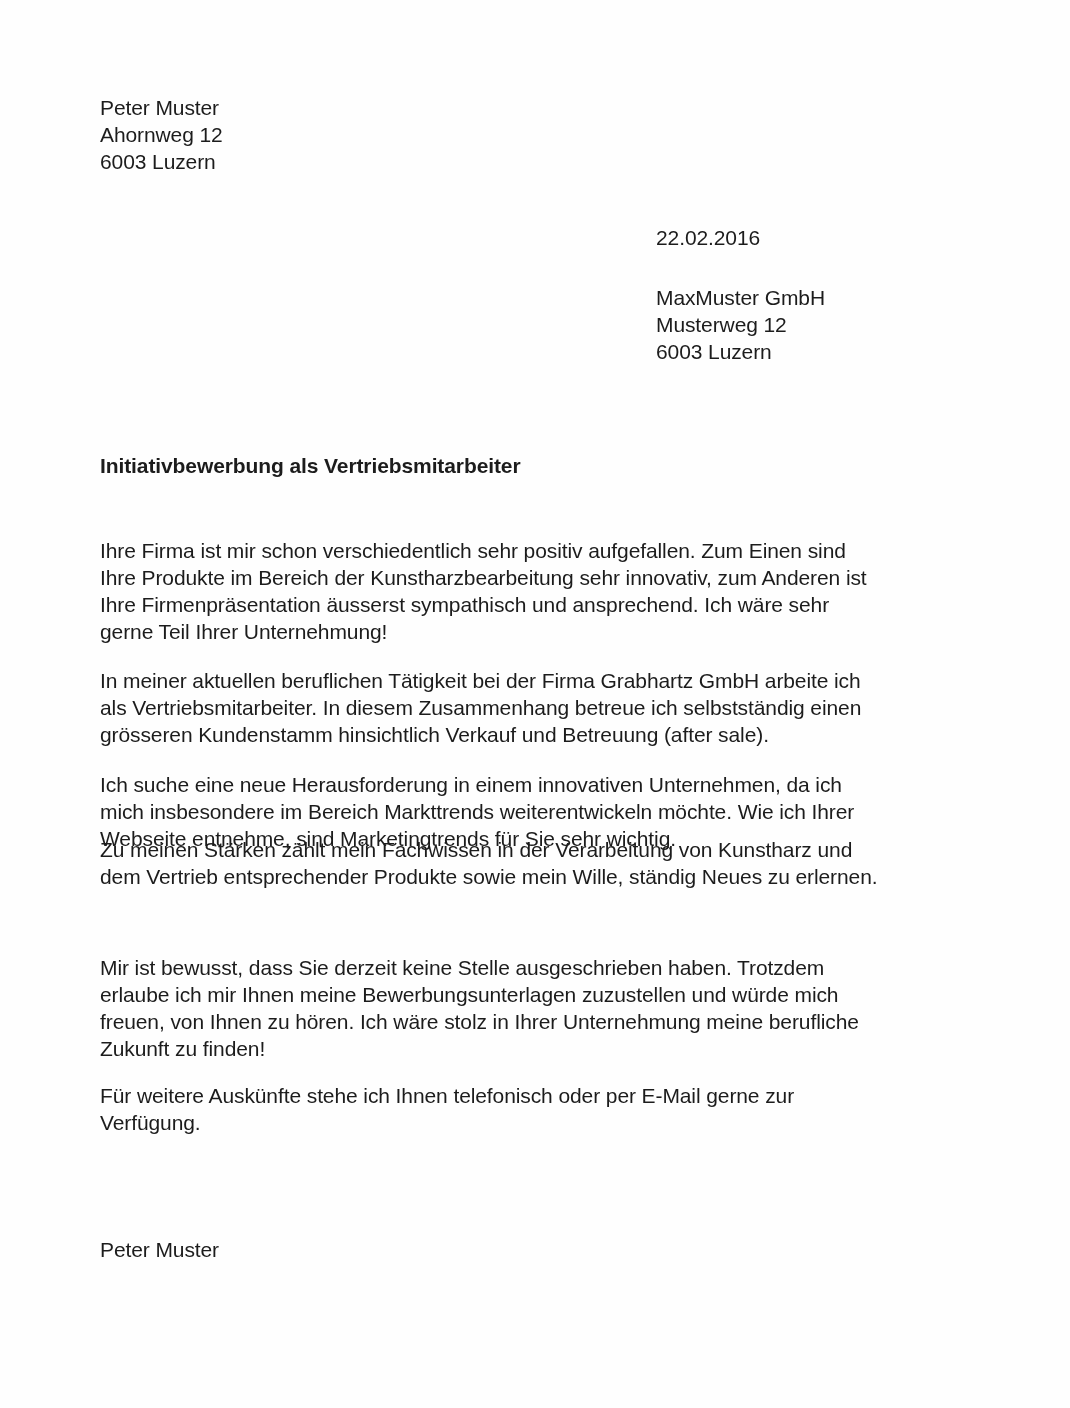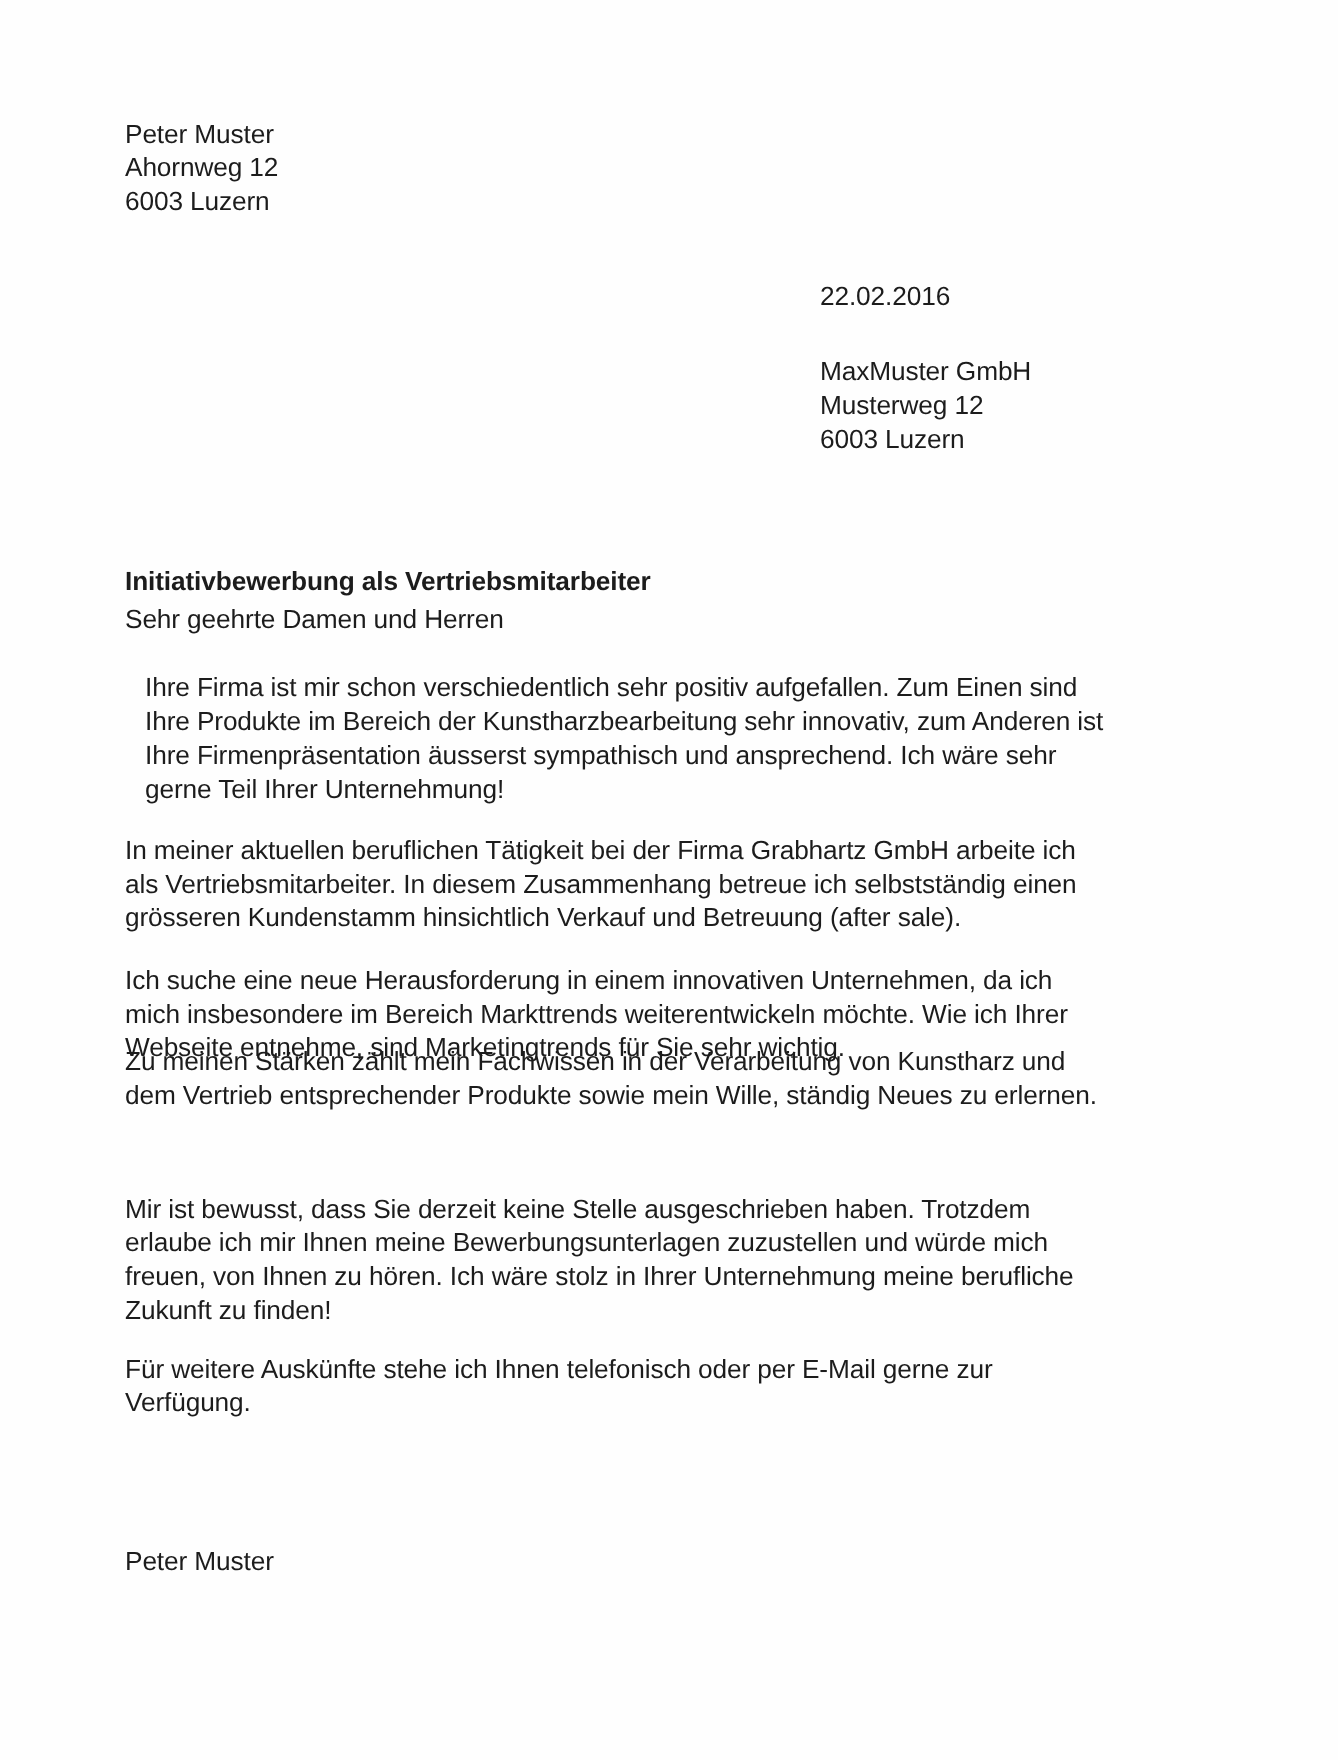--- a/index.html
+++ b/index.html
@@ -27,21 +27,21 @@
     white-space: pre-line;
     letter-spacing: -0.1px;
   }
   .right-col { left: 656px; }
   .sender     { top: 94px; }
   .date       { top: 224px; }
   .recipient  { top: 284px; }
   .subject    { top: 432px; font-weight: bold; margin-top: 20px; }
   .salutation { top: 482px; }
   .para       { width: 860px; }
-  .p1 { top: 537px; margin-left: 16px; }
+  .p1 { top: 537px; }
   .p2 { top: 667px; }
   .p3 { top: 771px; }
   .p4 { top: 836px; }
   .p5 { top: 954px; }
   .p6 { top: 1082px; }
   .closing    { top: 1186px; }
   .signature  { top: 1236px; }
 </style>
 </head>
 <body>
@@ -53,21 +53,20 @@
 6003 Luzern</div>
 
   <div class="block right-col date">22.02.2016</div>
 
   <div class="block right-col recipient">MaxMuster GmbH
 Musterweg 12
 6003 Luzern</div>
 
   <div class="block subject">Initiativbewerbung als Vertriebsmitarbeiter</div>
 
-  <div class="block salutation">Sehr geehrte Damen und Herren</div>
 
   <div class="block para p1">Ihre Firma ist mir schon verschiedentlich sehr positiv aufgefallen. Zum Einen sind
 Ihre Produkte im Bereich der Kunstharzbearbeitung sehr innovativ, zum Anderen ist
 Ihre Firmenpräsentation äusserst sympathisch und ansprechend. Ich wäre sehr
 gerne Teil Ihrer Unternehmung!</div>
 
   <div class="block para p2">In meiner aktuellen beruflichen Tätigkeit bei der Firma Grabhartz GmbH arbeite ich
 als Vertriebsmitarbeiter. In diesem Zusammenhang betreue ich selbstständig einen
 grösseren Kundenstamm hinsichtlich Verkauf und Betreuung (after sale).</div>
 

